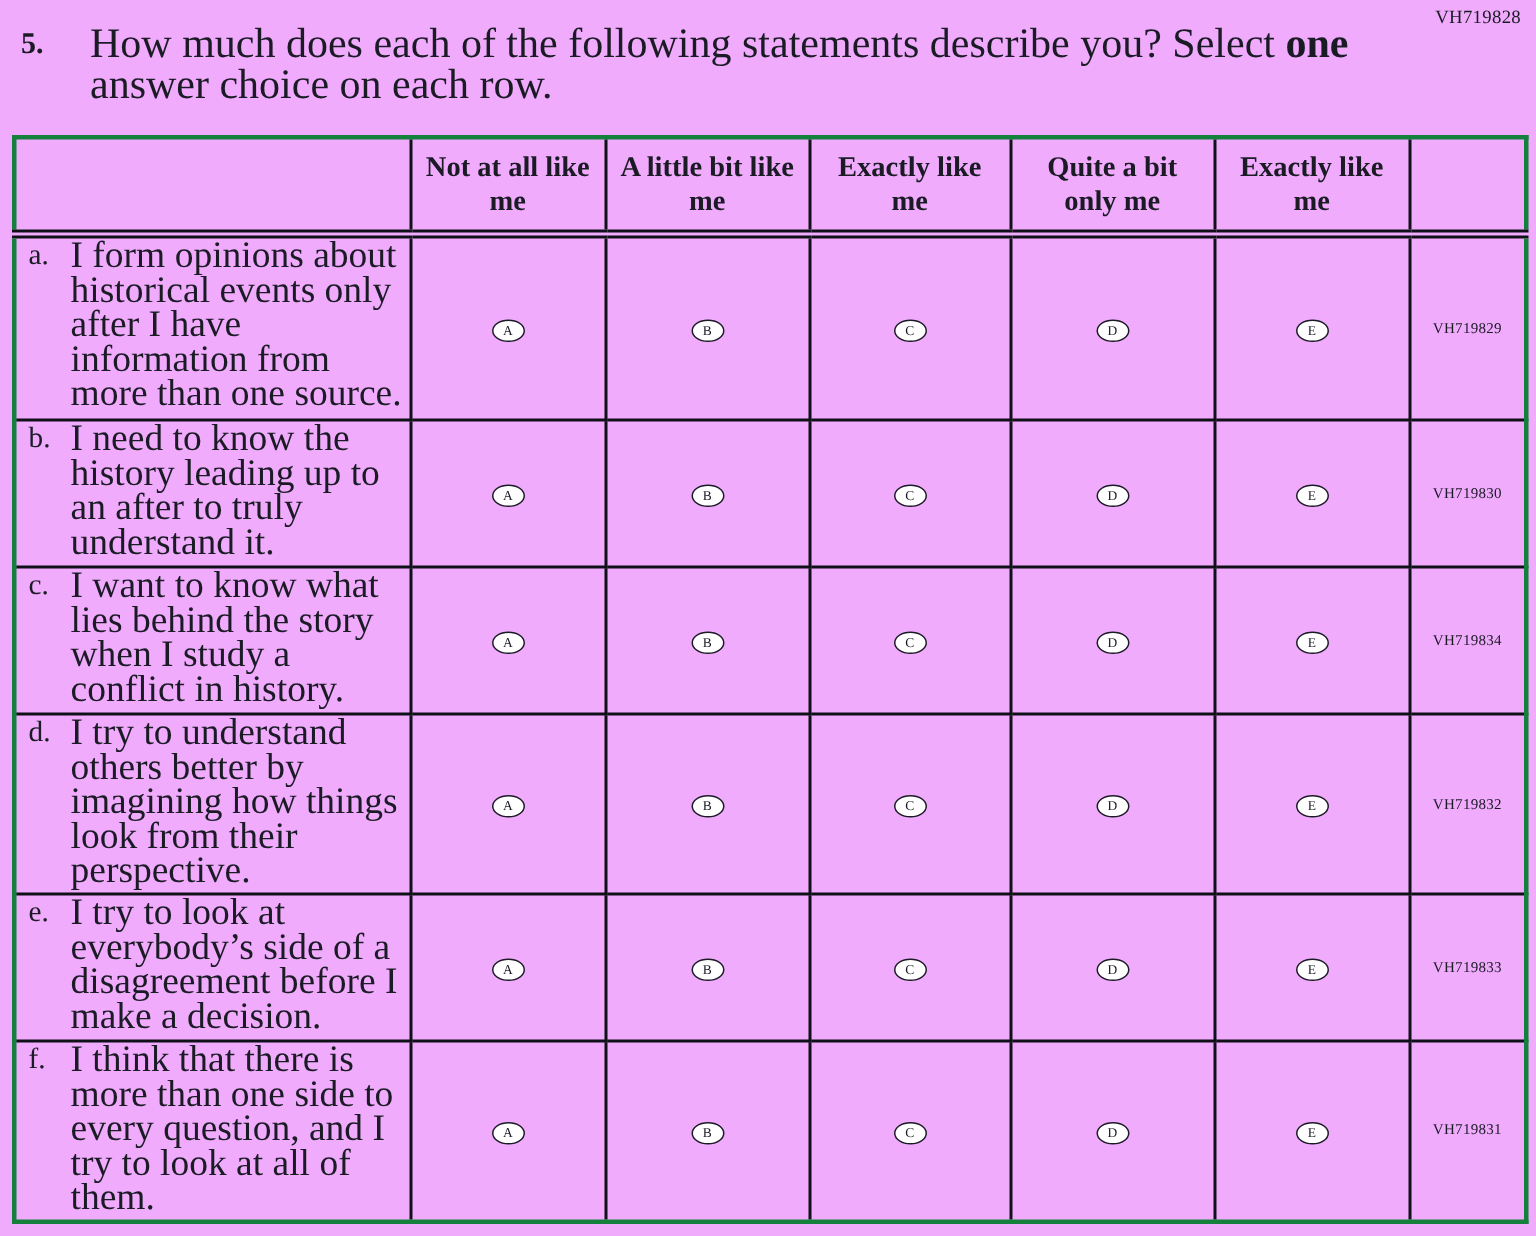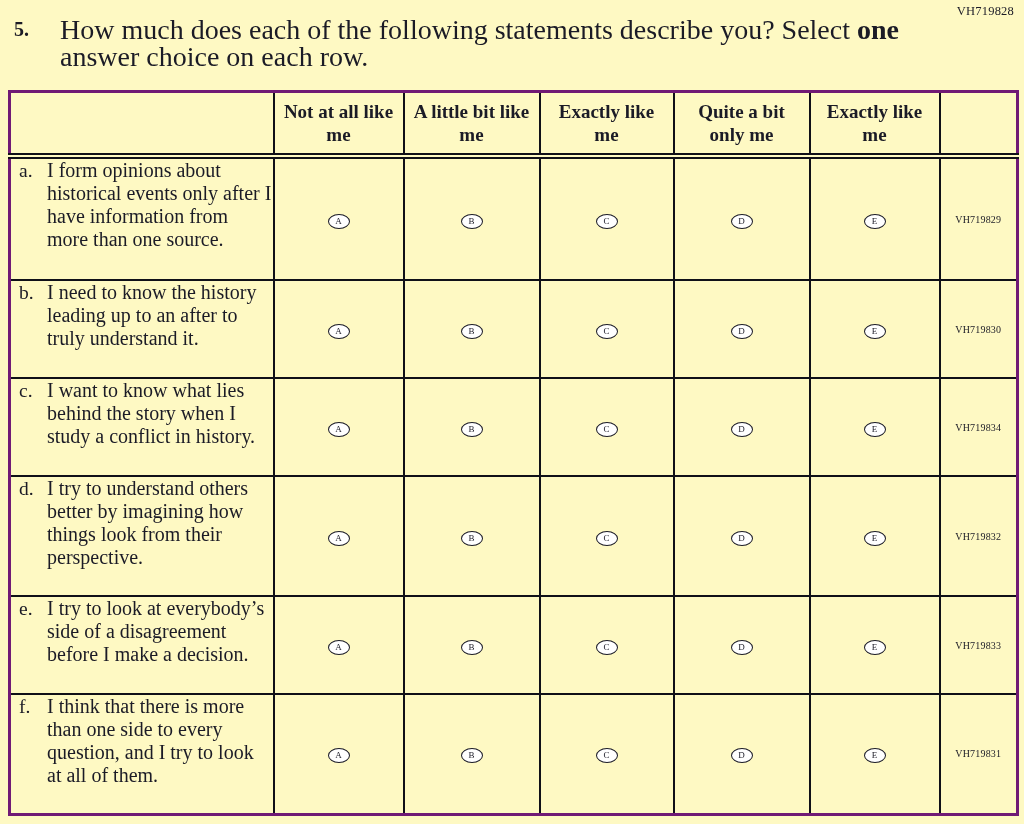--- a/index.html
+++ b/index.html
@@ -2,21 +2,21 @@
 <html><head>
 <meta charset="utf-8">
 <style>
   html, body {
     margin: 0; padding: 0;
     background: #ffffff;
   }
   .page {
     position: relative;
     width: 1024px; height: 824px;
-    background: #fef9c3;
+    background: #f0abfc;
     font-family: "Liberation Serif", "DejaVu Serif", serif;
     color: #1b1b26;
     overflow: hidden;
   }
   .top-code {
     position: absolute;
     top: 4px; right: 10px;
     font-size: 12.5px;
     letter-spacing: 0.2px;
   }
@@ -50,21 +50,21 @@
   table.survey col.c-opt1  { width: 130px; }
   table.survey col.c-opt2  { width: 136px; }
   table.survey col.c-opt3  { width: 134px; }
   table.survey col.c-opt4  { width: 136px; }
   table.survey col.c-opt5  { width: 130px; }
   table.survey col.c-code  { width: 78px; }
   table.survey th, table.survey td {
     border: 2px solid #101018;
     padding: 0;
   }
-  table.survey { border: 3px solid #701a75; padding-left: 36px; }
+  table.survey { border: 3px solid #15803d; padding-left: 36px; }
   table.survey thead th {
     border-bottom: 6px double #101018;
     font-size: 19px;
     font-weight: bold;
     line-height: 23px;
     text-align: center;
     vertical-align: middle;
     height: 56px;
     padding: 2px 6px;
   }
@@ -81,21 +81,21 @@
   .stmt-inner { display: flex; }
   .stmt-letter {
     flex: 0 0 36px;
     padding-left: 8px;
     box-sizing: border-box;
     font-size: 19.5px;
     line-height: 23px;
   }
   .stmt-text {
     flex: 1;
-    font-size: 20px;
+    font-size: 25px;
     line-height: 23px;
   }
   td.opt {
     text-align: center;
     vertical-align: middle;
   }
   .bubble {
     display: inline-flex;
     align-items: center;
     justify-content: center;

